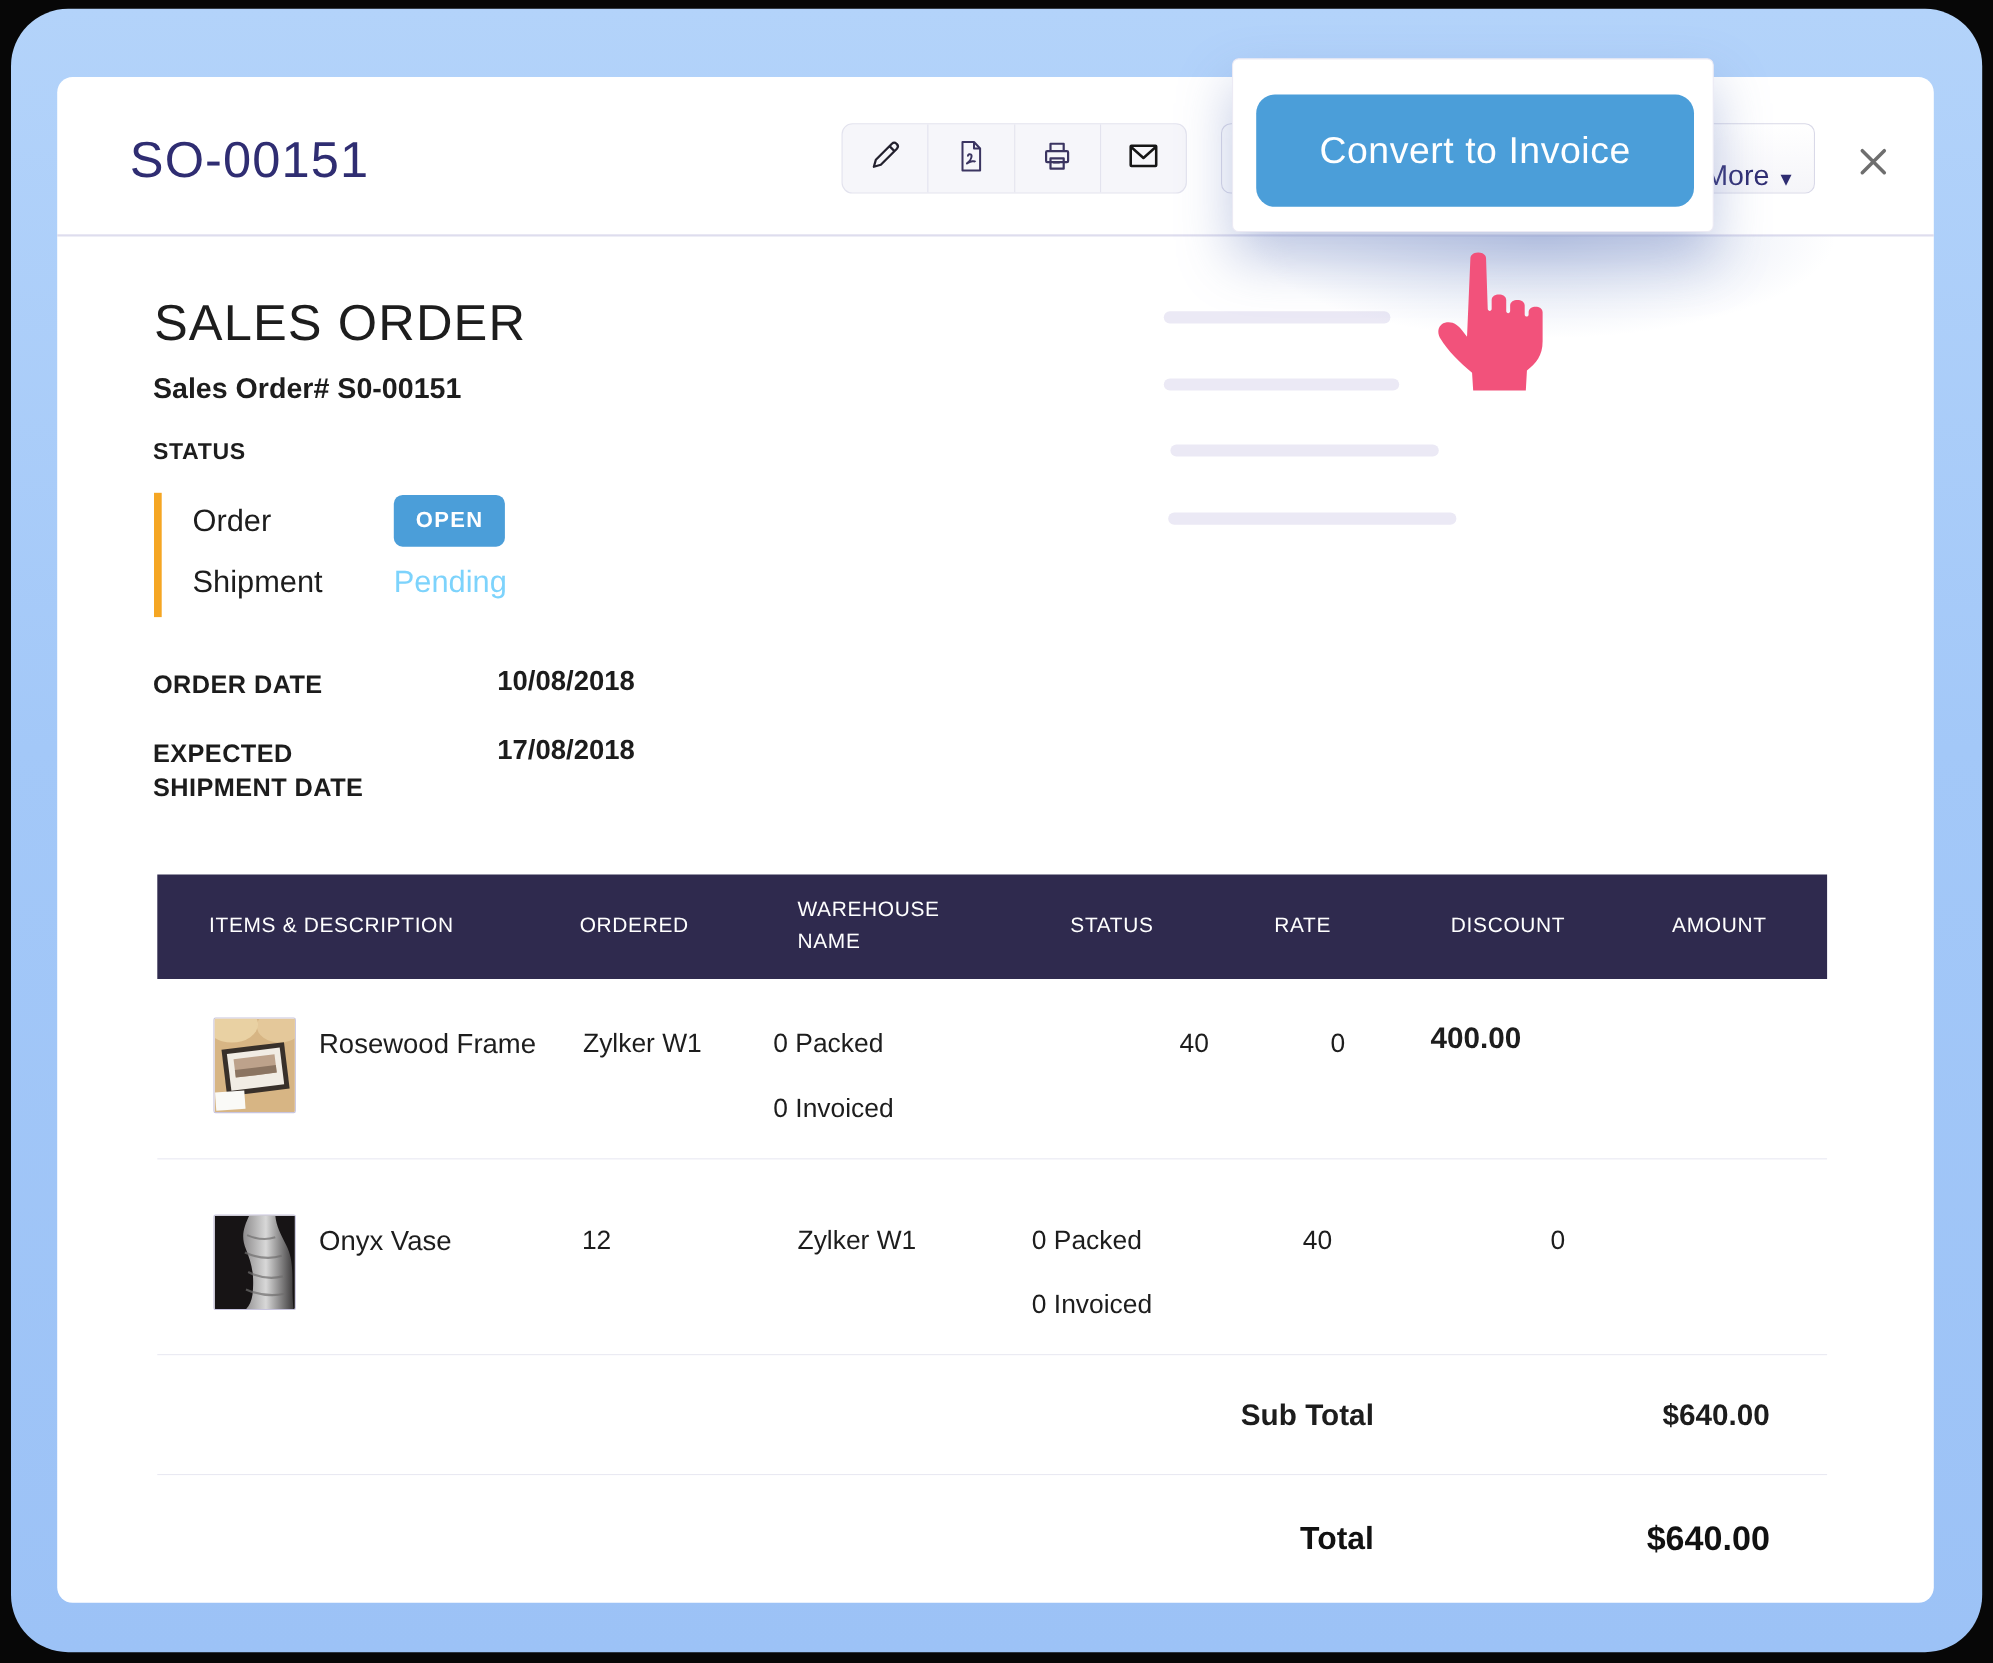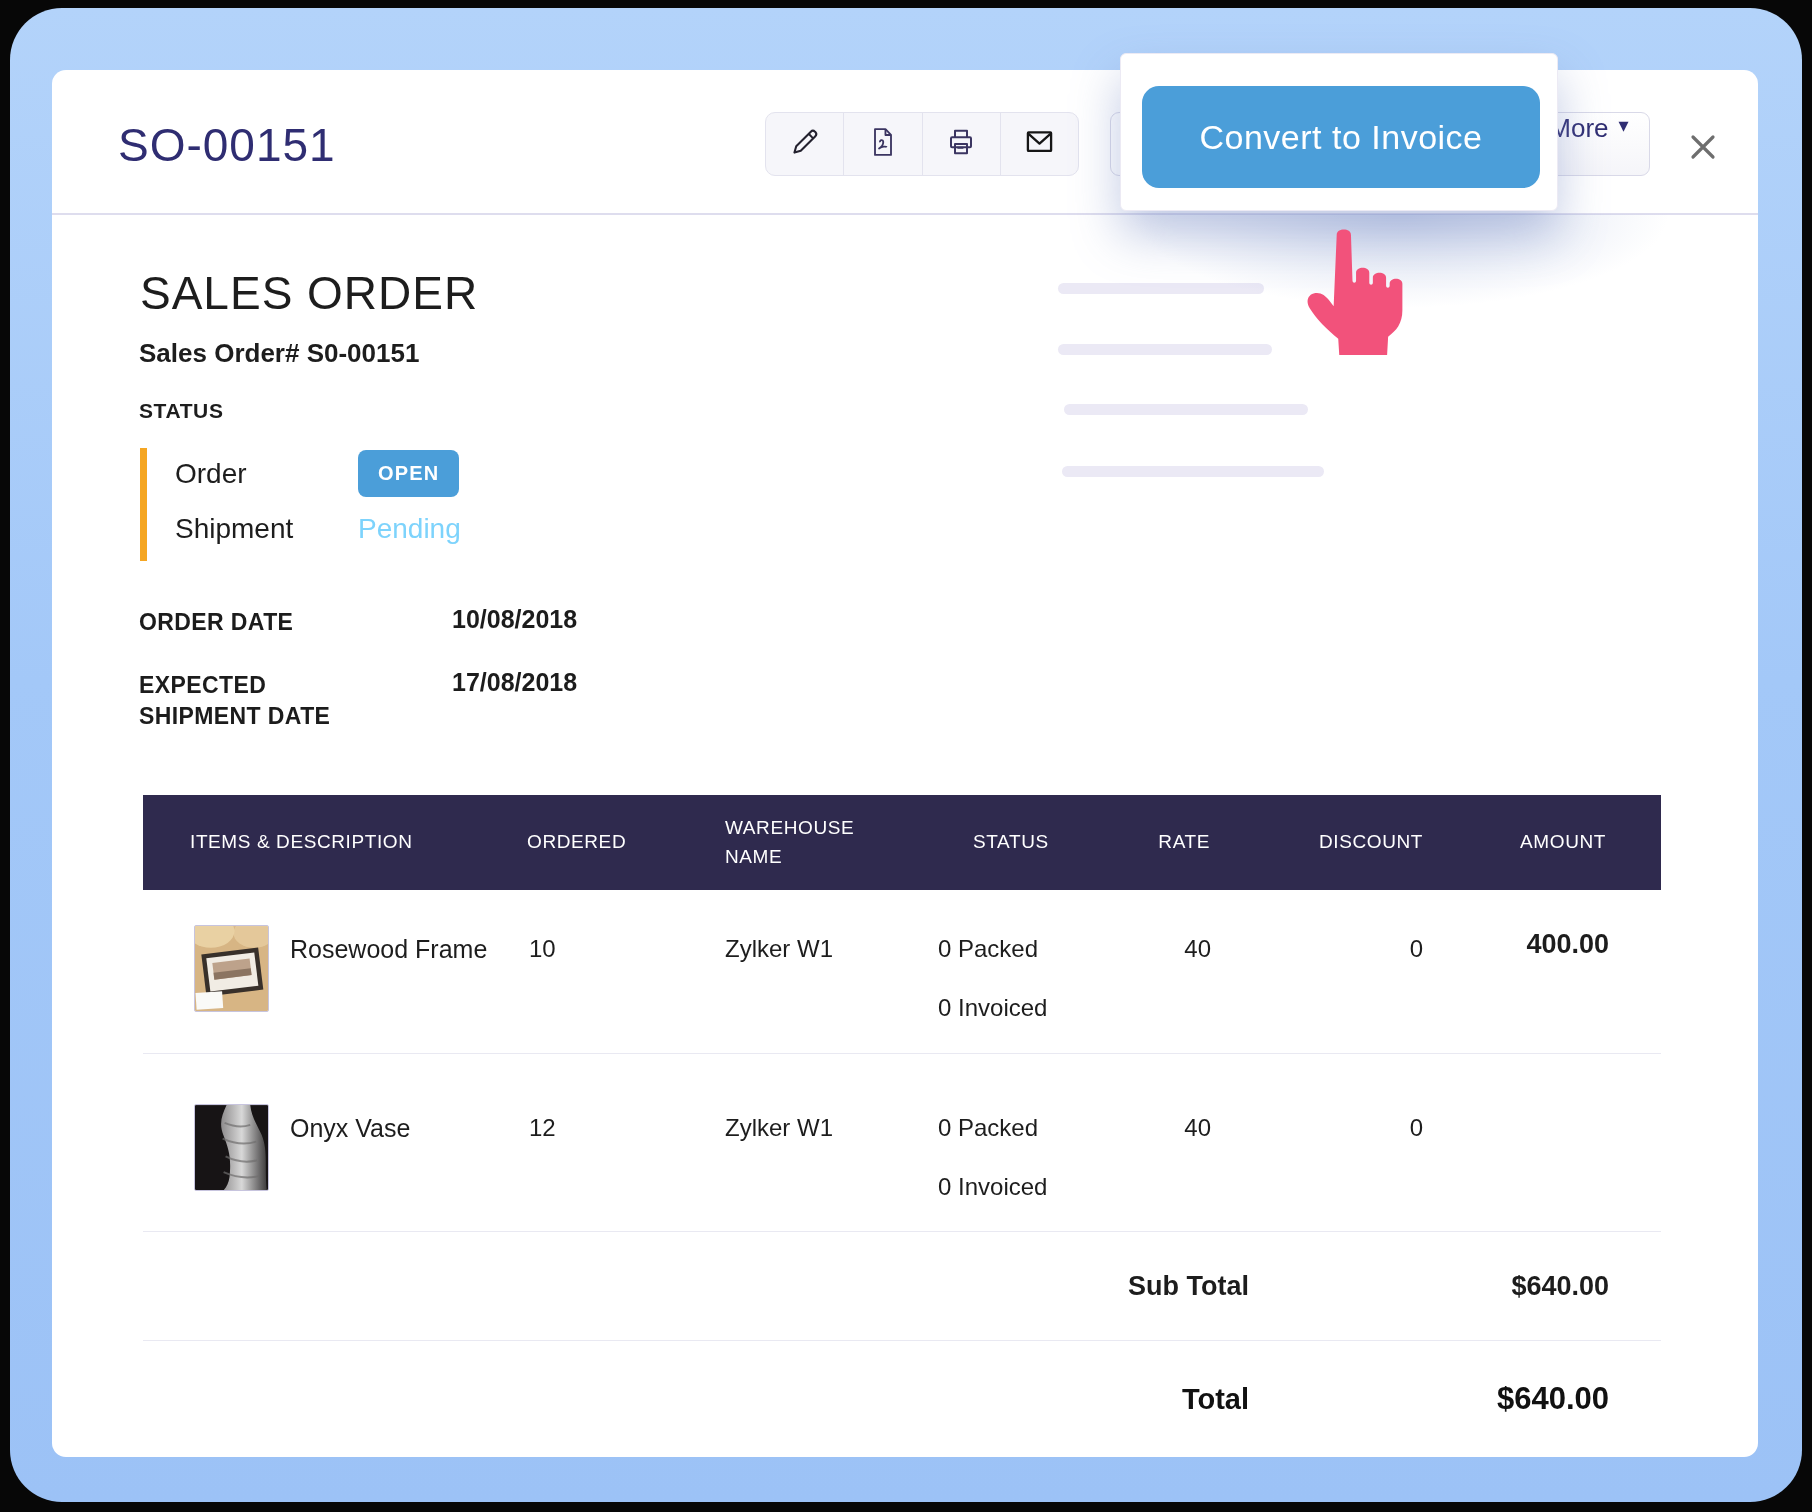--- a/index.html
+++ b/index.html
@@ -17,21 +17,21 @@
   .so-title{position:absolute;left:118px;top:118px;font-size:46px;font-weight:500;color:#2f2d72;letter-spacing:1px;}
 
   .icon-group{position:absolute;left:765px;top:112px;width:314px;height:64px;display:flex;
     background:#f6f6fa;border:1px solid #e3e3ee;border-radius:10px;overflow:hidden;}
   .icon-btn{flex:1;display:flex;align-items:center;justify-content:center;border-right:1px solid #e3e3ee;cursor:pointer;background:transparent;}
   .icon-btn:last-child{border-right:none;}
 
   .hidden-convert{position:absolute;left:1110px;top:112px;width:420px;height:64px;background:#fff;
     border:1px solid #d9d9e8;border-radius:9px;z-index:1;}
   .more-btn{position:absolute;left:1528px;top:112px;width:122px;height:64px;background:linear-gradient(#ffffff,#f5f5f9);
-    border:1px solid #d9d9e8;border-radius:9px;z-index:1;display:flex;align-items:flex-start;justify-content:center;
+    border:1px solid #d9d9e8;border-radius:9px;z-index:1;display:flex;align-items:flex-end;justify-content:center;
     font-size:26px;color:#2f2d72;gap:10px;cursor:pointer;}
   .more-caret{font-size:20px;color:#2f2d72;}
   .close-x{position:absolute;left:1684px;top:128px;width:38px;height:38px;display:flex;align-items:center;justify-content:center;cursor:pointer;z-index:1;}
 
   
   .popup-glow{position:absolute;left:1060px;top:214px;width:620px;height:130px;z-index:3;
     background:radial-gradient(ellipse 60% 100% at 55% 0%,rgba(148,168,214,0.40),rgba(148,168,214,0) 72%);}
   .popup{position:absolute;left:1120px;top:53px;width:438px;height:158px;background:#ffffff;border-radius:6px;
     box-shadow:0 24px 48px rgba(118,138,196,0.45);border:1px solid #eceaf4;z-index:4;}
   .cta{position:absolute;left:21px;top:32px;width:398px;height:102px;background:#4b9ed9;border:none;border-radius:17px;
@@ -218,21 +218,20 @@
               <rect x="9" y="25" width="58" height="43" fill="#38302a"></rect>
               <rect x="13.5" y="29.5" width="49" height="34" fill="#f1ece4"></rect>
               <rect x="19" y="35" width="38" height="17" fill="#bda28b"></rect>
               <rect x="19" y="45" width="38" height="7" fill="#8b7461"></rect>
             </g>
             <rect x="1" y="67" width="27" height="17" fill="#fafaf7" transform="rotate(-4 14 75)"></rect>
           </svg>
         </div>
         <div class="item-name">Rosewood Frame</div>
       </div>
-      <div class="cell-text cell-ordered">10</div>
       <div class="cell-text cell-warehouse">Zylker W1</div>
       <div class="cell-text cell-status">
         <div>0 Packed</div>
         <div class="line2">0 Invoiced</div>
       </div>
       <div class="cell-text cell-rate">40</div>
       <div class="cell-text cell-discount">0</div>
       <div class="cell-text cell-amount">400.00</div>
     </div>
 

